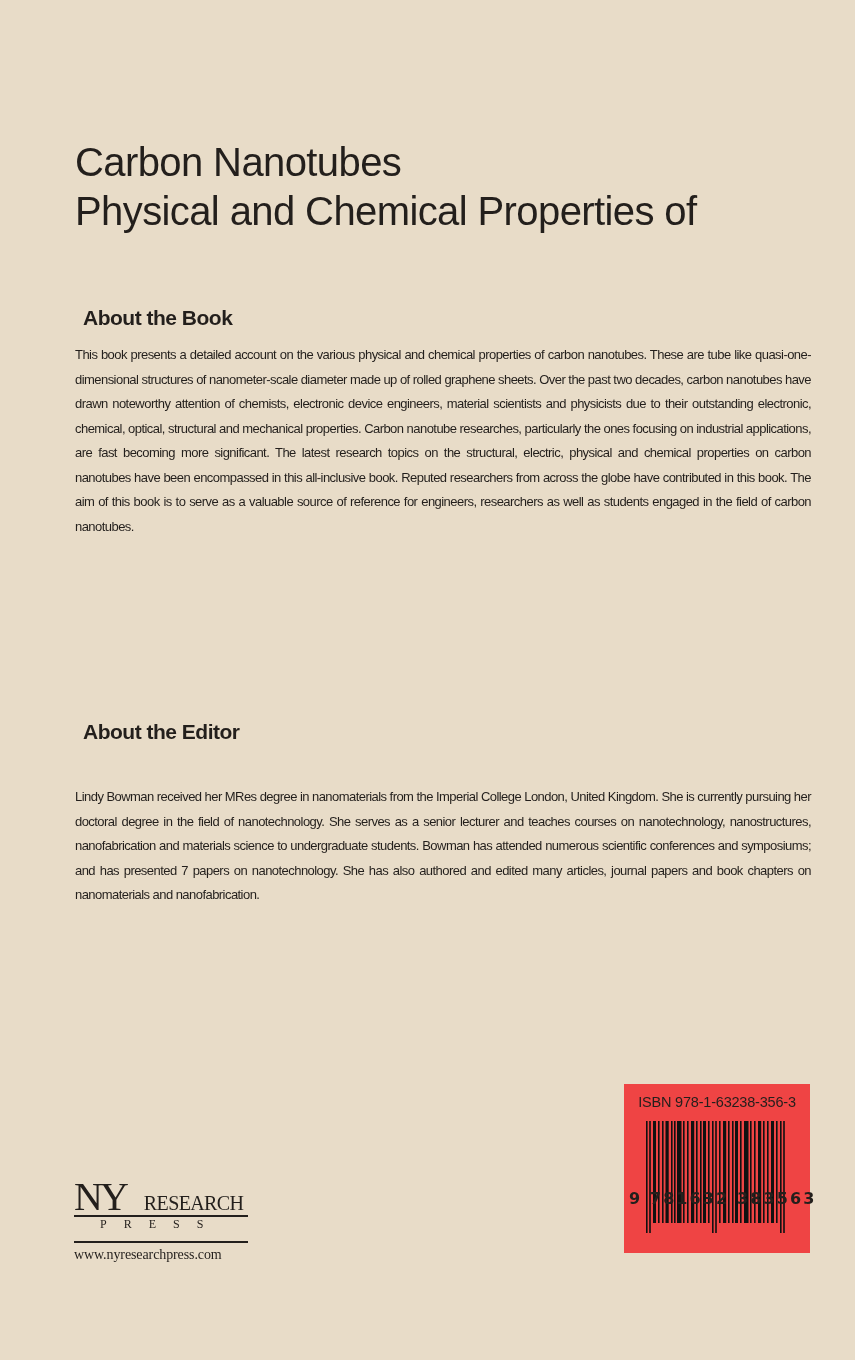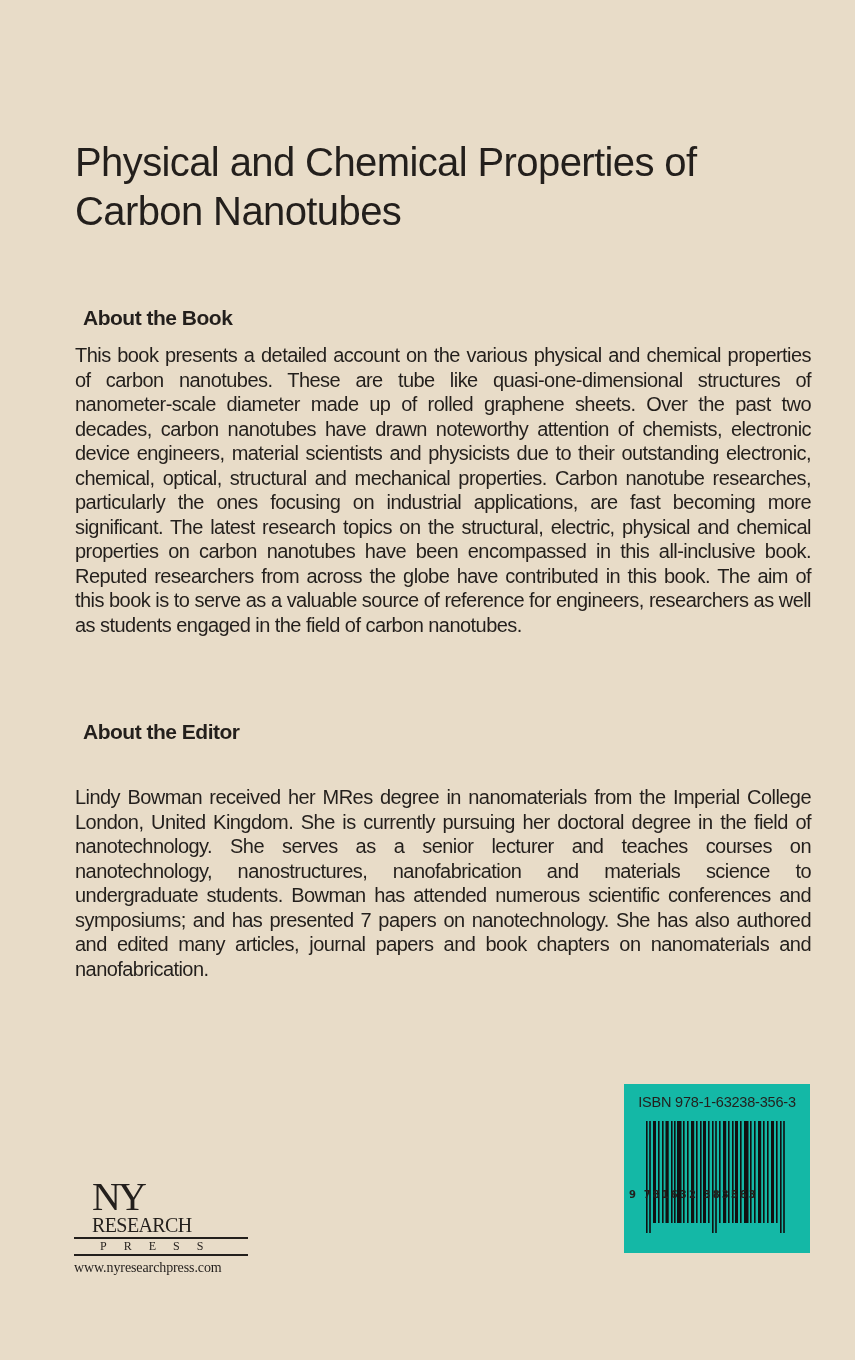--- a/index.html
+++ b/index.html
@@ -14,57 +14,57 @@
     font-size:40px; line-height:49px; letter-spacing:-0.6px;
     font-weight:normal; margin:0;
   }
   .title span { display:block; }
   .heading {
     position:absolute; left:75px;
     font-size:21px; font-weight:bold; letter-spacing:-0.5px; margin:8px;
   }
   .para {
     position:absolute; left:75px; width:736px;
-    font-size:20px; line-height:24.5px;
+    font-size:13px; line-height:24.5px;
     text-align:justify; text-align-last:left;
     letter-spacing:-0.55px; word-spacing:0px;
     transform-origin:left top; margin:0;
   }
   .logo { position:absolute; left:74px; top:1180px; width:176px; }
   .logo-row { display:flex; align-items:baseline; white-space:nowrap;
-    font-family:"Liberation Serif", serif;flex-direction:column; }
+    font-family:"Liberation Serif", serif; }
   .logo-ny { font-size:40px; line-height:34px; letter-spacing:-3px; }
   .logo-research { font-size:20px; letter-spacing:-0.6px; margin-left:18px; }
   .logo-rule { height:2px; background:#231f1c; width:174px; }
   .logo-press { font-family:"Liberation Serif", serif; font-size:12px;
-    letter-spacing:17px; padding-left:26px; height:15px; line-height:15px;
+    letter-spacing:17px; padding-left:26px; height:24px; line-height:15px;
     white-space:nowrap; }
   .logo-url { font-family:"Liberation Serif", serif; font-size:14px;
     margin-top:4px; letter-spacing:-0.1px; white-space:nowrap; }
   .isbn-box {
     position:absolute; left:624px; top:1084px; width:186px; height:169px;
-    background:#14b8a6;
+    background:#ef4444;
   }
   .isbn-text {
     position:absolute; left:0; right:0; top:10px; text-align:center;
     font-size:14.5px; letter-spacing:-0.2px;
   }
   .barcode { position:absolute; left:22px; top:37px; width:142px; height:118px; }
   .barcode-digits {
     position:absolute; top:105px; left:5px;
-    font-family:"DejaVu Sans", sans-serif; font-weight:bold; font-size:10px;
+    font-family:"DejaVu Sans", sans-serif; font-weight:bold; font-size:16px;
     letter-spacing:2.1px; white-space:nowrap;
   }
 </style>
 </head>
 <body>
 
 <h1 class="title">
+  <span>Carbon Nanotubes</span>
   <span>Physical and Chemical Properties of</span>
-  <span>Carbon Nanotubes</span>
 </h1>
 
 <h2 class="heading" style="top:298px;">About the Book</h2>
 <p class="para" style="top:343px;">This book presents a detailed account on the various physical and chemical properties of carbon nanotubes. These are tube like quasi-one-dimensional structures of nanometer-scale diameter made up of rolled graphene sheets. Over the past two decades, carbon nanotubes have drawn noteworthy attention of chemists, electronic device engineers, material scientists and physicists due to their outstanding electronic, chemical, optical, structural and mechanical properties. Carbon nanotube researches, particularly the ones focusing on industrial applications, are fast becoming more significant. The latest research topics on the structural, electric, physical and chemical properties on carbon nanotubes have been encompassed in this all-inclusive book. Reputed researchers from across the globe have contributed in this book. The aim of this book is to serve as a valuable source of reference for engineers, researchers as well as students engaged in the field of carbon nanotubes.</p>
 
 <h2 class="heading" style="top:712px;">About the Editor</h2>
 <p class="para" style="top:785px;">Lindy Bowman received her MRes degree in nanomaterials from the Imperial College London, United Kingdom. She is currently pursuing her doctoral degree in the field of nanotechnology. She serves as a senior lecturer and teaches courses on nanotechnology, nanostructures, nanofabrication and materials science to undergraduate students. Bowman has attended numerous scientific conferences and symposiums; and has presented 7 papers on nanotechnology. She has also authored and edited many articles, journal papers and book chapters on nanomaterials and nanofabrication.</p>
 
 <div class="logo">
   <div class="logo-row">

